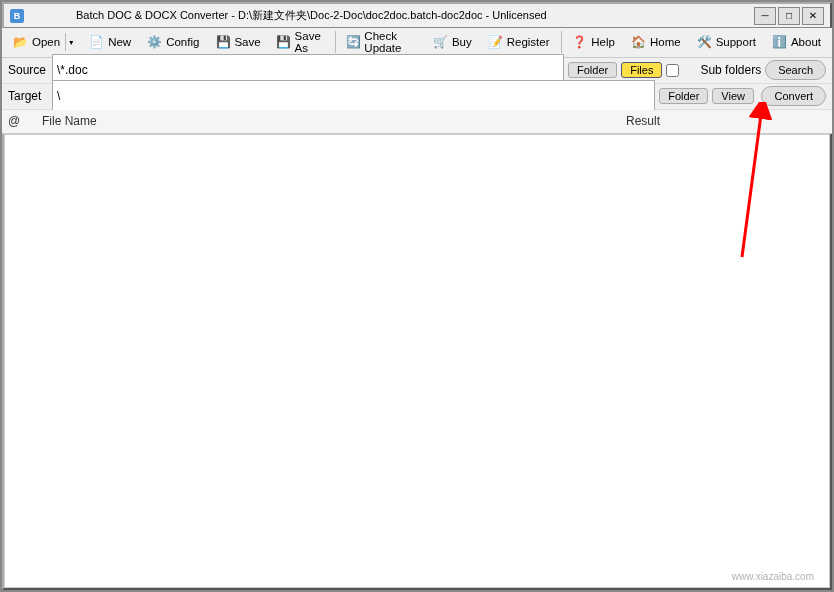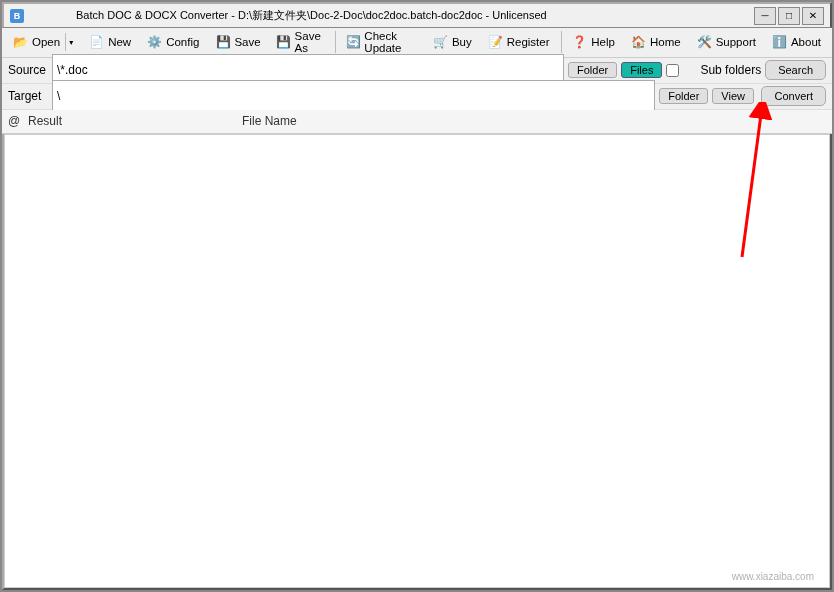--- a/index.html
+++ b/index.html
@@ -136,37 +136,37 @@
     .field-btn {
       height: 16px;
       padding: 0 8px;
       border: 1px solid #aaa;
       background: #e0e0e0;
       cursor: pointer;
       font-size: 11px;
       border-radius: 3px;
     }
     .field-btn.active {
-      background: #14b8a6;
+      background: #fde047;
       border-color: #557;
     }
     .checkbox-label {
       display: flex;
       align-items: center;
       gap: 21px;
       font-size: 12px;
     }
     .big-btn {
       height: 20px;
       padding: 0 12px;
       border: 1px solid #aaa;
       background: #e0e0e0;
       cursor: pointer;
       font-size: 11px;
-      border-radius: 5px;
+      border-radius: 10px;
       min-width: 60px;
     }
 
     
     .file-list-header {
       display: flex;
       align-items: center;
       background: #f5f5f5;
       border-bottom: 1px solid #ccc;
       padding: 2px 6px;
@@ -332,22 +332,22 @@
     <input class="field-input" type="text" value="\" style="">
     <button class="field-btn">Folder</button>
     <button class="field-btn">View</button>
     <div style="min-width:68px;display:flex;justify-content:flex-end;">
       <button class="big-btn">Convert</button>
     </div>
   </div>
 
   <div class="file-list-header">
     <span class="col-header col-at">@</span>
+    <span class="col-header col-name" style="margin-left:14px;">File Name</span>
     <span class="col-header col-result">Result</span>
-    <span class="col-header col-name" style="margin-left:14px;">File Name</span>
   </div>
 
   <div class="main-content">
     <div class="file-list-body" style="height:100%;"></div>
   </div>
 
   <div class="red-arrow">
     <svg width="60" height="160" viewBox="0 0 60 160">
 
       <defs>

